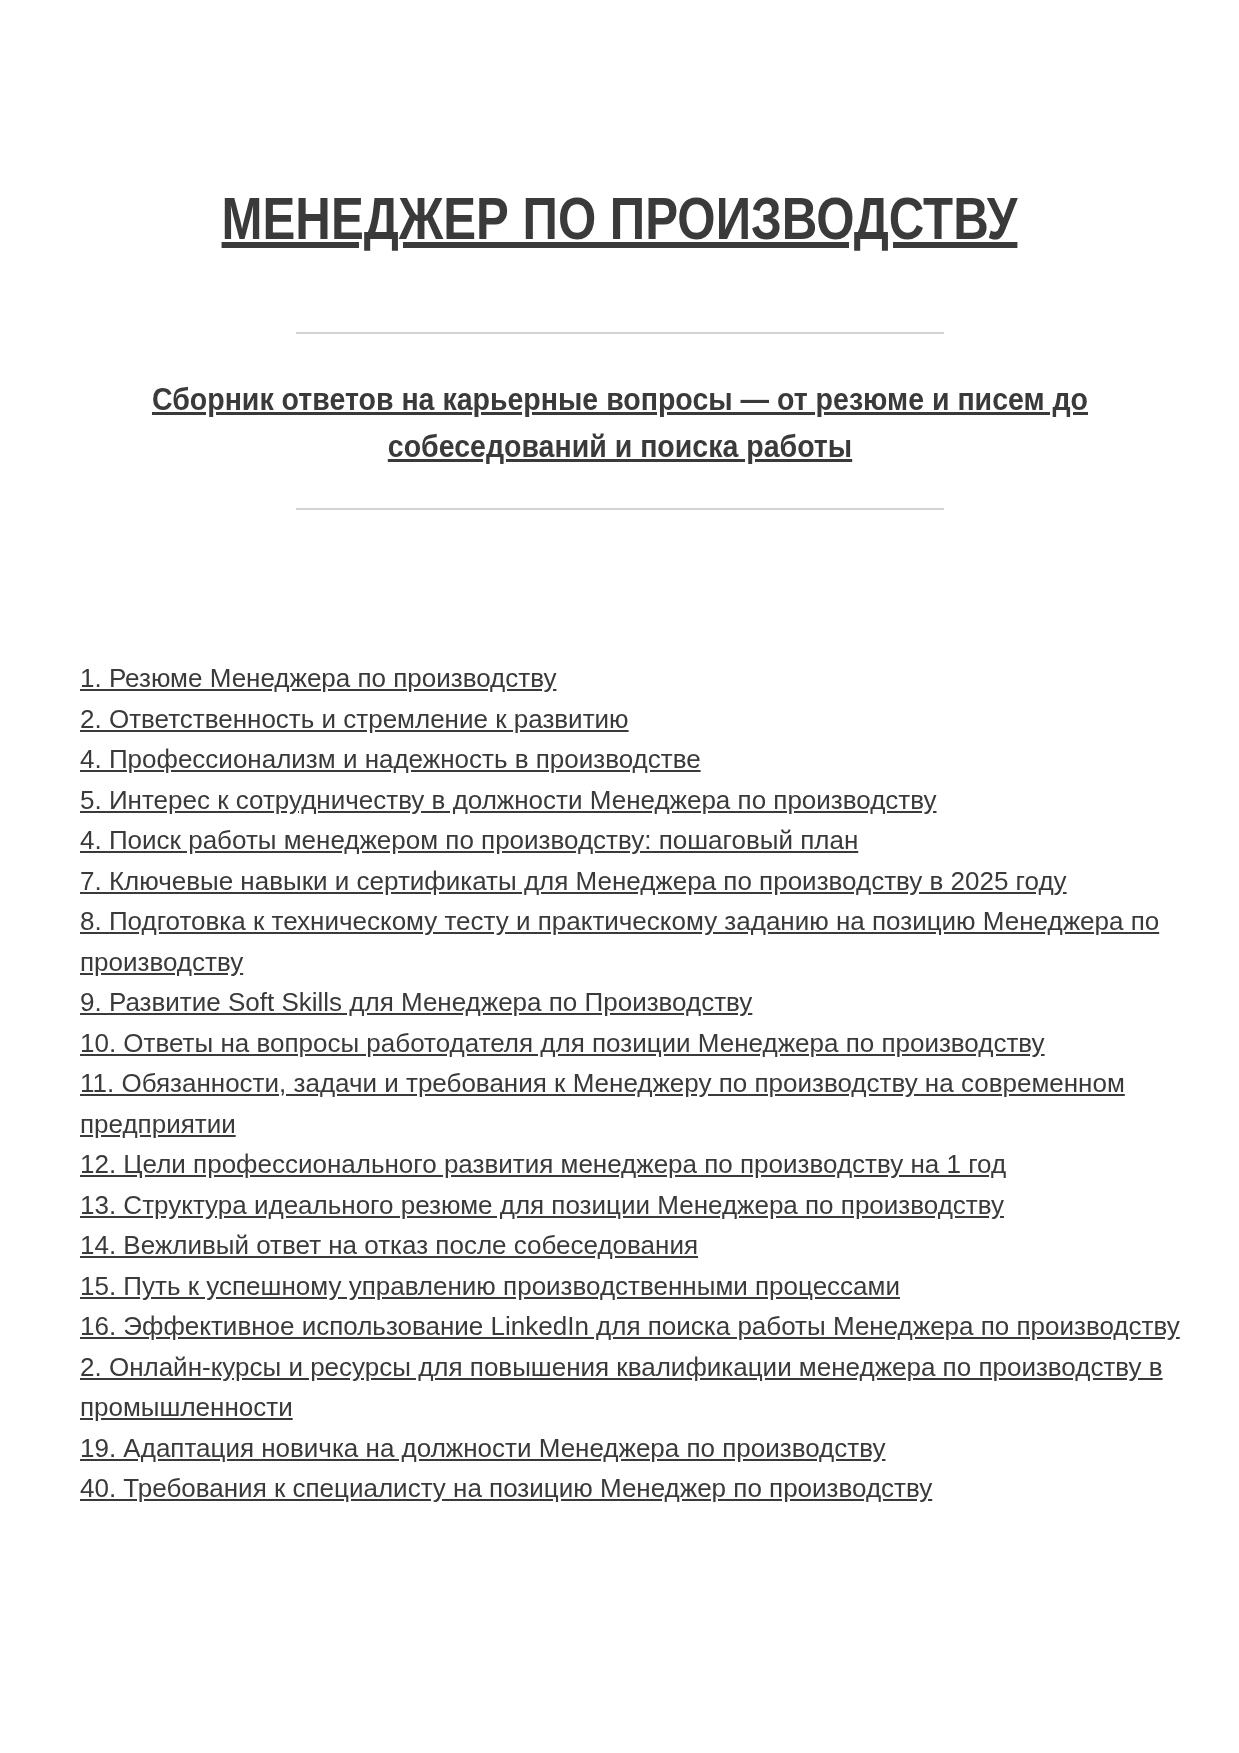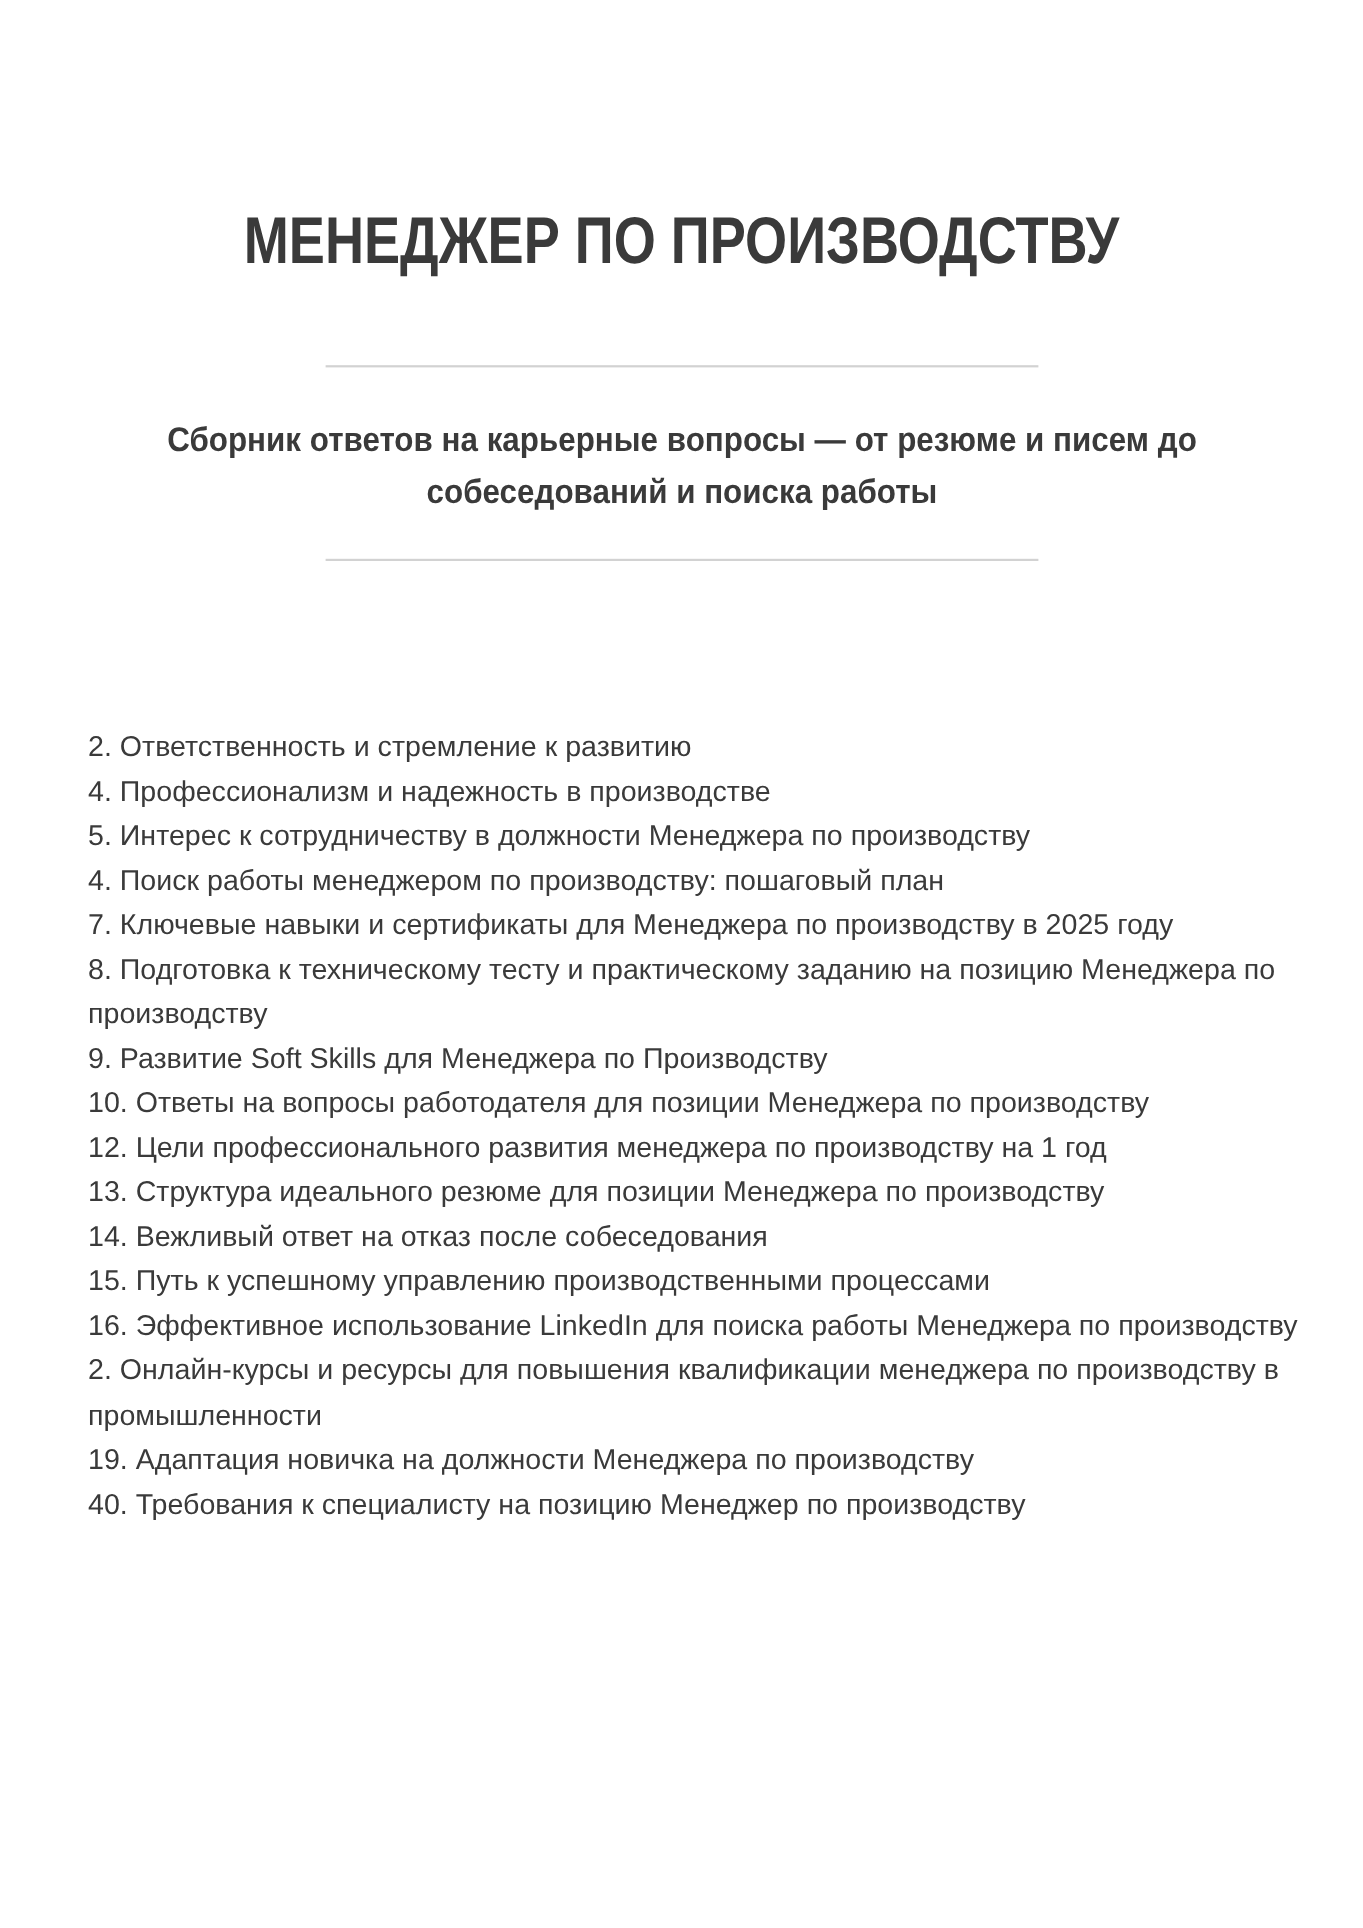--- a/index.html
+++ b/index.html
@@ -12,20 +12,21 @@
   body {
     font-family: "Liberation Sans", "DejaVu Sans", sans-serif;
     color: var(--text);
   }
   .page {
     position: relative;
     width: 1239px;
     height: 1705px;
     background: var(--bg);
     overflow: hidden;
+    text-decoration: underline;
   }
   .doc-title {
     margin-top: 186px;
     font-size: 60px;
     line-height: 66px;
     font-weight: 700;
     text-align: center;
     color: var(--text);
     letter-spacing: 0px;
     transform: scaleX(0.82);
@@ -71,28 +72,30 @@
 
   <h1 class="doc-title">МЕНЕДЖЕР ПО ПРОИЗВОДСТВУ</h1>
 
   <hr class="divider divider-top">
 
   <p class="doc-subtitle">Сборник ответов на карьерные вопросы — от резюме и писем до собеседований и поиска работы</p>
 
   <hr class="divider divider-bottom">
 
   <div class="toc">
+      <p class="toc-item">1. Резюме Менеджера по производству</p>
       <p class="toc-item">2. Ответственность и стремление к развитию</p>
       <p class="toc-item">4. Профессионализм и надежность в производстве</p>
       <p class="toc-item">5. Интерес к сотрудничеству в должности Менеджера по производству</p>
       <p class="toc-item">4. Поиск работы менеджером по производству: пошаговый план</p>
       <p class="toc-item">7. Ключевые навыки и сертификаты для Менеджера по производству в 2025 году</p>
       <p class="toc-item">8. Подготовка к техническому тесту и практическому заданию на позицию Менеджера по производству</p>
       <p class="toc-item">9. Развитие Soft Skills для Менеджера по Производству</p>
       <p class="toc-item">10. Ответы на вопросы работодателя для позиции Менеджера по производству</p>
+      <p class="toc-item">11. Обязанности, задачи и требования к Менеджеру по производству на современном предприятии</p>
       <p class="toc-item">12. Цели профессионального развития менеджера по производству на 1 год</p>
       <p class="toc-item">13. Структура идеального резюме для позиции Менеджера по производству</p>
       <p class="toc-item">14. Вежливый ответ на отказ после собеседования</p>
       <p class="toc-item">15. Путь к успешному управлению производственными процессами</p>
       <p class="toc-item">16. Эффективное использование LinkedIn для поиска работы Менеджера по производству</p>
       <p class="toc-item">2. Онлайн-курсы и ресурсы для повышения квалификации менеджера по производству в промышленности</p>
       <p class="toc-item">19. Адаптация новичка на должности Менеджера по производству</p>
       <p class="toc-item">40. Требования к специалисту на позицию Менеджер по производству</p>
     </div>
 

